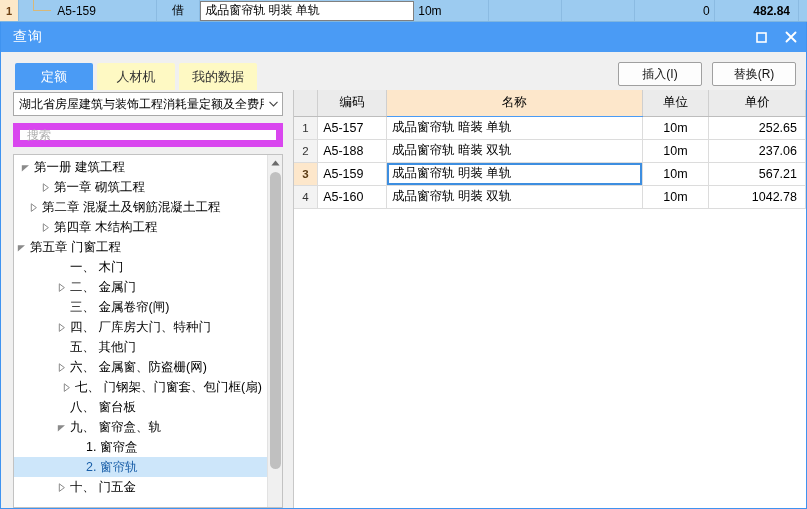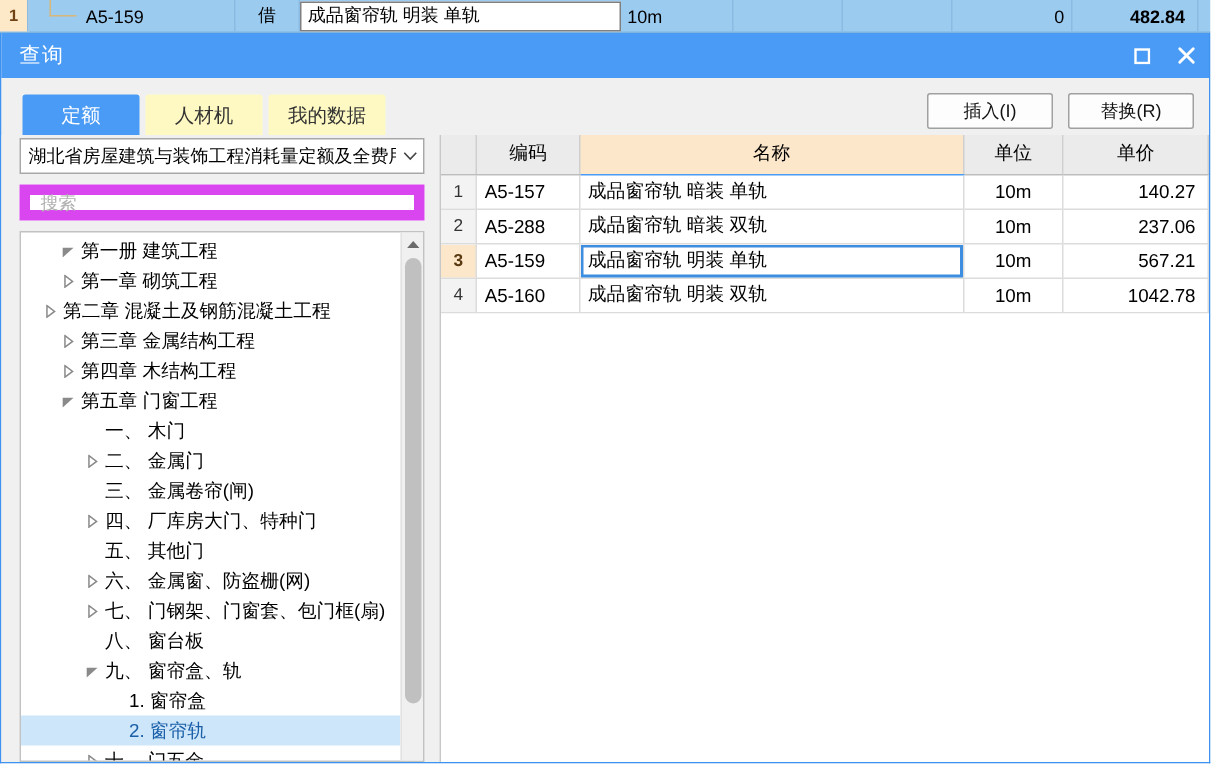--- a/index.html
+++ b/index.html
@@ -281,66 +281,58 @@
               </svg>
           </div>
         </div>
 
         <div class="searchbox">
           <input type="text" placeholder="搜索" value="" style="">
         </div>
 
         <div class="tree-wrap">
           <div class="tree" id="tree">
+              <div class="tnode" style="padding-left: 4px;">
+                <span class="tw">
+                  <svg width="9" height="9" viewBox="0 0 9 9">
+                    <path d="M0.8 2.2 L8 2.2 L0.8 8.6 Z" fill="#8a8a8a"></path>
+                  </svg>
+                </span>
+                <span class="tlabel">第一册 建筑工程</span>
+              </div>
               <div class="tnode" style="padding-left: 24px;">
                 <span class="tw">
                   <svg width="9" height="9" viewBox="0 0 9 9">
+                    <path d="M2.3 0.8 L7.4 4.6 L2.3 8.4 Z" fill="none" stroke="#8a8a8a" stroke-width="1"></path>
+                  </svg>
+                </span>
+                <span class="tlabel">第一章 砌筑工程</span>
+              </div>
+              <div class="tnode" style="padding-left: 12px;">
+                <span class="tw">
+                  <svg width="9" height="9" viewBox="0 0 9 9">
+                    <path d="M2.3 0.8 L7.4 4.6 L2.3 8.4 Z" fill="none" stroke="#8a8a8a" stroke-width="1"></path>
+                  </svg>
+                </span>
+                <span class="tlabel">第二章 混凝土及钢筋混凝土工程</span>
+              </div>
+              <div class="tnode" style="padding-left: 24px;">
+                <span class="tw">
+                  <svg width="9" height="9" viewBox="0 0 9 9">
+                    <path d="M2.3 0.8 L7.4 4.6 L2.3 8.4 Z" fill="none" stroke="#8a8a8a" stroke-width="1"></path>
+                  </svg>
+                </span>
+                <span class="tlabel">第四章 木结构工程</span>
+              </div>
+              <div class="tnode" style="">
+                <span class="tw">
+                  <svg width="9" height="9" viewBox="0 0 9 9">
                     <path d="M0.8 2.2 L8 2.2 L0.8 8.6 Z" fill="#8a8a8a"></path>
                   </svg>
                 </span>
-                <span class="tlabel">第一册 建筑工程</span>
-              </div>
-              <div class="tnode" style="padding-left: 24px;">
-                <span class="tw">
-                  <svg width="9" height="9" viewBox="0 0 9 9">
-                    <path d="M2.3 0.8 L7.4 4.6 L2.3 8.4 Z" fill="none" stroke="#8a8a8a" stroke-width="1"></path>
-                  </svg>
-                </span>
-                <span class="tlabel">第一章 砌筑工程</span>
-              </div>
-              <div class="tnode" style="padding-left: 12px;">
-                <span class="tw">
-                  <svg width="9" height="9" viewBox="0 0 9 9">
-                    <path d="M2.3 0.8 L7.4 4.6 L2.3 8.4 Z" fill="none" stroke="#8a8a8a" stroke-width="1"></path>
-                  </svg>
-                </span>
-                <span class="tlabel">第二章 混凝土及钢筋混凝土工程</span>
-              </div>
-              <div class="tnode" style="padding-left: 24px;">
-                <span class="tw">
-                  <svg width="9" height="9" viewBox="0 0 9 9">
-                    <path d="M2.3 0.8 L7.4 4.6 L2.3 8.4 Z" fill="none" stroke="#8a8a8a" stroke-width="1"></path>
-                  </svg>
-                </span>
-                <span class="tlabel">第三章 金属结构工程</span>
-              </div>
-              <div class="tnode" style="padding-left: 24px;">
-                <span class="tw">
-                  <svg width="9" height="9" viewBox="0 0 9 9">
-                    <path d="M2.3 0.8 L7.4 4.6 L2.3 8.4 Z" fill="none" stroke="#8a8a8a" stroke-width="1"></path>
-                  </svg>
-                </span>
-                <span class="tlabel">第四章 木结构工程</span>
-              </div>
-              <div class="tnode" style="padding-left: 24px;">
-                <span class="tw">
-                  <svg width="9" height="9" viewBox="0 0 9 9">
-                    <path d="M0.8 2.2 L8 2.2 L0.8 8.6 Z" fill="#8a8a8a"></path>
-                  </svg>
-                </span>
                 <span class="tlabel">第五章 门窗工程</span>
               </div>
               <div class="tnode" style="padding-left: 40px;">
                 <span class="tw"></span>
                 <span class="tlabel">一、 木门</span>
               </div>
               <div class="tnode" style="padding-left: 40px;">
                 <span class="tw">
                   <svg width="9" height="9" viewBox="0 0 9 9">
                     <path d="M2.3 0.8 L7.4 4.6 L2.3 8.4 Z" fill="none" stroke="#8a8a8a" stroke-width="1"></path>
@@ -365,21 +357,21 @@
                 <span class="tlabel">五、 其他门</span>
               </div>
               <div class="tnode" style="padding-left: 40px;">
                 <span class="tw">
                   <svg width="9" height="9" viewBox="0 0 9 9">
                     <path d="M2.3 0.8 L7.4 4.6 L2.3 8.4 Z" fill="none" stroke="#8a8a8a" stroke-width="1"></path>
                   </svg>
                 </span>
                 <span class="tlabel">六、 金属窗、防盗栅(网)</span>
               </div>
-              <div class="tnode" style="padding-left: 40px;">
+              <div class="tnode" style="padding-left: 40px; justify-content: center;">
                 <span class="tw">
                   <svg width="9" height="9" viewBox="0 0 9 9">
                     <path d="M2.3 0.8 L7.4 4.6 L2.3 8.4 Z" fill="none" stroke="#8a8a8a" stroke-width="1"></path>
                   </svg>
                 </span>
                 <span class="tlabel">七、 门钢架、门窗套、包门框(扇)</span>
               </div>
               <div class="tnode" style="padding-left: 40px;">
                 <span class="tw"></span>
                 <span class="tlabel">八、 窗台板</span>
@@ -439,25 +431,25 @@
               <th>单位</th>
               <th>单价</th>
             </tr>
           </thead>
           <tbody id="grid-body">
               <tr class="">
                 <td class="rn">1</td>
                 <td>A5-157</td>
                 <td class="namecell">成品窗帘轨 暗装 单轨</td>
                 <td class="unit">10m</td>
-                <td class="price">140.27</td>
+                <td class="price">252.65</td>
               </tr>
               <tr class="">
                 <td class="rn">2</td>
-                <td>A5-288</td>
+                <td>A5-188</td>
                 <td class="namecell">成品窗帘轨 暗装 双轨</td>
                 <td class="unit">10m</td>
                 <td class="price">237.06</td>
               </tr>
               <tr class="selrow">
                 <td class="rn">3</td>
                 <td>A5-159</td>
                 <td class="namecell">成品窗帘轨 明装 单轨</td>
                 <td class="unit">10m</td>
                 <td class="price">567.21</td>

